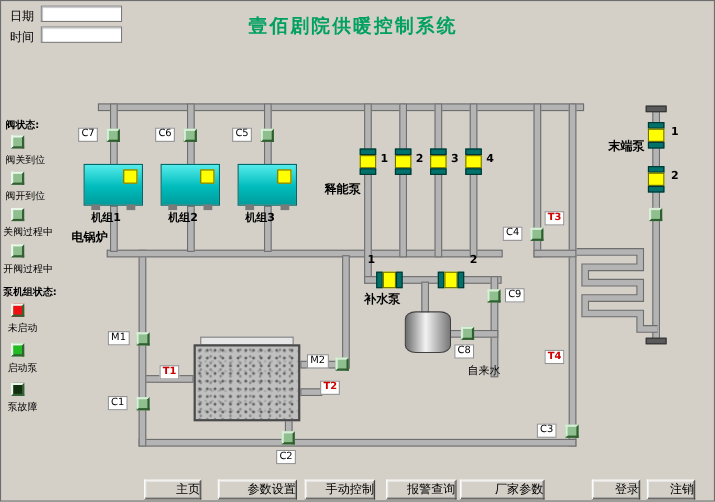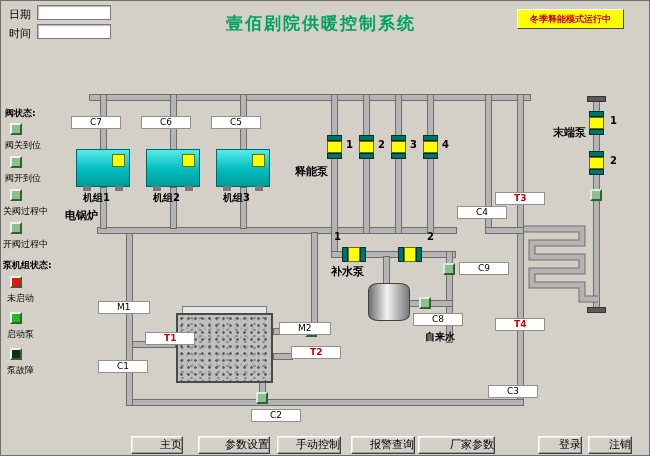--- a/index.html
+++ b/index.html
@@ -16,21 +16,21 @@
            border-color:#ffffff #4a4a4a #4a4a4a #ffffff;cursor:pointer}
   .alarmbar{position:absolute;left:55px;top:55px;width:522px;height:15px;background:#8a8a8a;
             border:1px solid #6e6e6e;font-size:11px;font-weight:bold;text-align:center;line-height:12px}
   .lgd-t{position:absolute;font-size:9px;font-weight:bold;white-space:nowrap}
   .lgd-l{position:absolute;font-size:9px;white-space:nowrap}
   .lgd-b{position:absolute;width:12px;height:12px;border:2px solid;border-color:#eaf6ea #355f35 #355f35 #eaf6ea}
   .pipe{position:absolute;background:#b4b4b4;border:1px solid #6e6e6e}
   .valve{position:absolute;width:12px;height:12px;background:#8fbf8f;border:2px solid;
          border-color:#d8eed8 #2f5f2f #2f5f2f #d8eed8;cursor:pointer}
   .lblbox{position:absolute;background:#fff;border:1px solid #909090;font-size:9px;line-height:11px;
-          height:13px;padding:0 18px;white-space:nowrap;color:#000}
+          height:13px;padding:0 2px;white-space:nowrap;color:#000}
   .tred{color:#d00000;font-weight:bold}
   .boiler{position:absolute;width:54px;height:38px;cursor:pointer;
           background:linear-gradient(180deg,#55ebeb,#00bcbc 55%,#009c9c);border:1px solid #006868}
   .bind{position:absolute;right:4px;top:4px;width:13px;height:13px;background:#ffff00;border:1px solid #6e6e00}
   .bfoot{position:absolute;bottom:-5px;width:8px;height:5px;background:#7a7a7a}
   .pump{position:absolute;display:flex;cursor:pointer}
   .pump.v{flex-direction:column;width:15px;height:24px}
   .pump.h{flex-direction:row;width:24px;height:15px}
   .pcap{background:#00716b;border:1px solid #00332f;flex:0 0 6px}
   .pbody{background:#ffff00;border:1px solid #6e6e00;flex:1}
@@ -56,21 +56,20 @@
 </head>
 <body>
 
 <div id="app">
 
   <div class="lbl" style="left:8px;top:6px">日期</div>
   <div class="inbox" style="left:36px;top:4px;width:74px;height:15px"></div>
   <div class="lbl" style="left:8px;top:25px">时间</div>
   <div class="inbox" style="left:36px;top:23px;width:74px;height:15px"></div>
   <div class="title" style="color: rgb(0, 160, 96);">壹佰剧院供暖控制系统</div>
-  <div class="modebtn" style="background-color: rgb(255, 255, 0);">冬季释能模式运行中</div>
 
 
   <div class="lgd-t" style="left:4px;top:106px">阀状态:</div>
   <div class="lgd-b" style="left: 9px; top: 122px; background-color: rgb(143, 191, 143);"></div>
   <div class="lgd-l" style="left:4px;top:138px">阀关到位</div>
   <div class="lgd-b" style="left: 9px; top: 155px; background-color: rgb(143, 191, 143);"></div>
   <div class="lgd-l" style="left:4px;top:171px">阀开到位</div>
   <div class="lgd-b" style="left: 9px; top: 188px; background-color: rgb(143, 191, 143);"></div>
   <div class="lgd-l" style="left:2px;top:204px">关阀过程中</div>
   <div class="lgd-b" style="left: 9px; top: 221px; background-color: rgb(143, 191, 143);"></div>
@@ -186,21 +185,21 @@
     </div>
   <div class="pump h" style="left:397px;top:246px">
       <span class="pcap"></span>
       <span class="pbody"></span>
       <span class="pcap"></span>
     </div>
   <div class="num" style="left:333px;top:230px">1</div>
   <div class="num" style="left:426px;top:230px">2</div>
   <div class="glabel" style="left:330px;top:263px">补水泵</div>
   <div class="cyl"></div>
-  <div class="lbl" style="left:424px;top:329px;font-size:10px;font-weight:bold">自来水</div>
+  <div class="lbl" style="left:424px;top:329px;font-size:10px;font-weight:normal">自来水</div>
 
   <div class="slid"></div>
   <div class="stank"></div>
 
   <div class="valve" style="left:96px;top:116px"></div>
   <div class="valve" style="left:166px;top:116px"></div>
   <div class="valve" style="left:236px;top:116px"></div>
   <div class="valve" style="left:481px;top:206px"></div>
   <div class="valve" style="left:442px;top:262px"></div>
   <div class="valve" style="left:418px;top:296px"></div>

